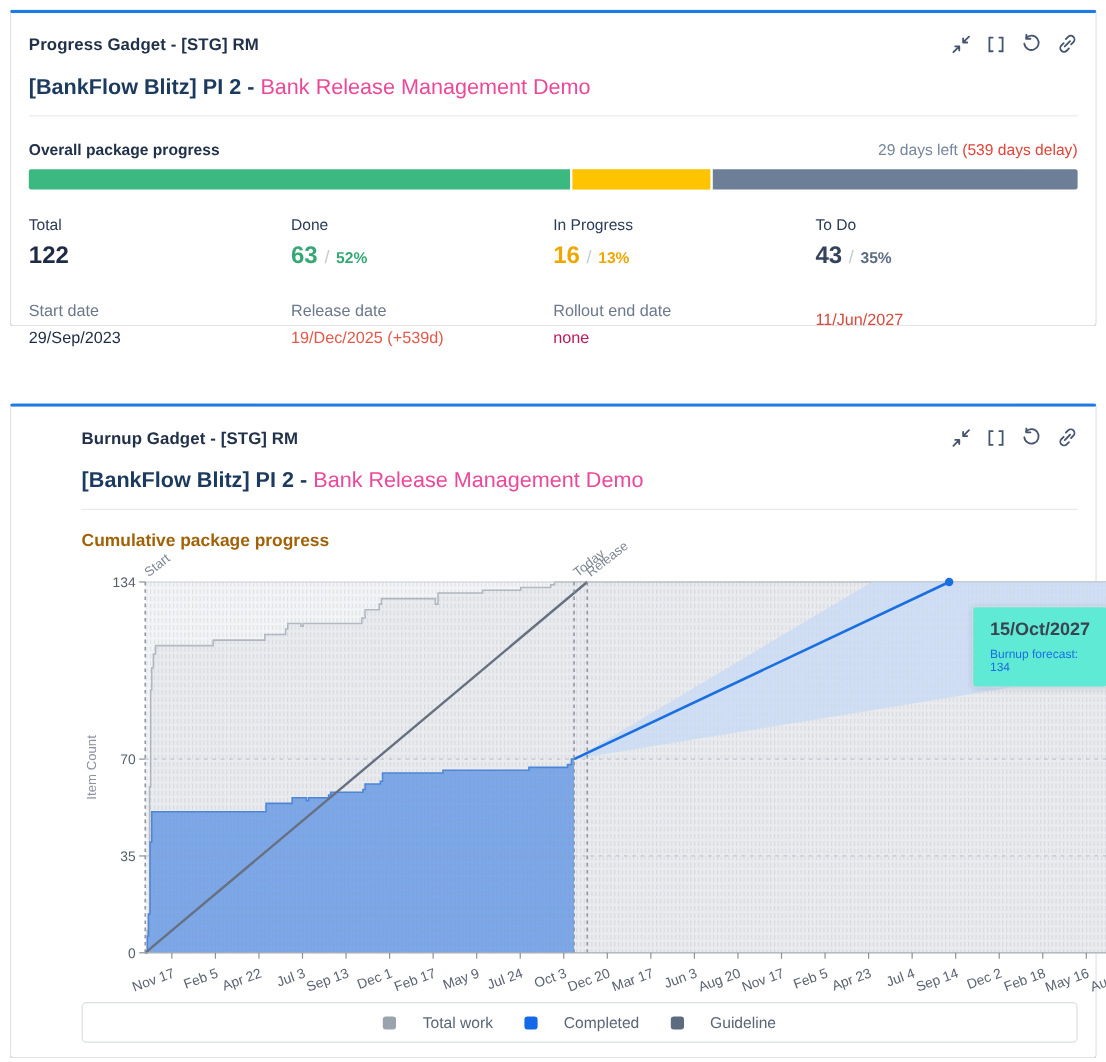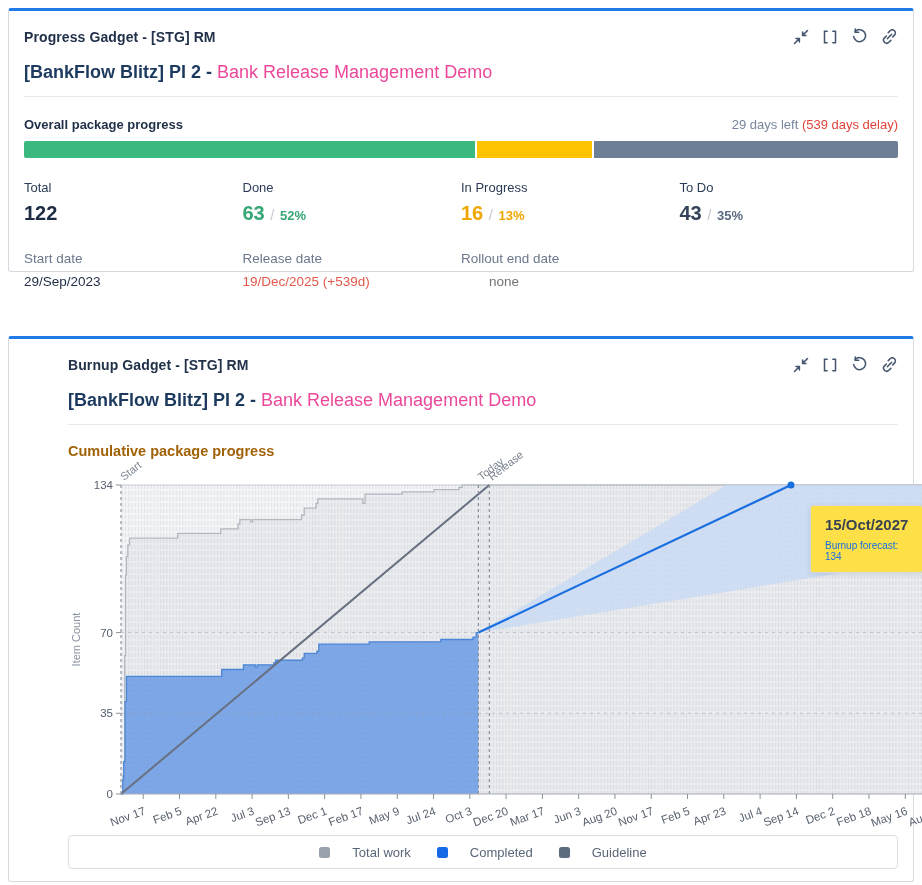--- a/index.html
+++ b/index.html
@@ -37,29 +37,29 @@
   .stat-label { font-size:13px; color:#2c3c57; }
   .stat-value-row { margin-top:7px; font-size:20px; font-weight:bold; }
   .stat-frac { font-size:13px; font-weight:bold; }
   .slash { color:#c4cad3; font-weight:normal; font-size:15px; }
   .c-dark { color:#1d2b45; } .c-green { color:#36a775; } .c-yellow { color:#efa700; }
   .c-slate { color:#34425b; } .c-grayblue { color:#5a6b82; }
 
   .dates-grid { margin-top:26px; }
   .date-label { font-size:13.5px; color:#6b778c; }
   .date-value { margin-top:8px; font-size:13.5px; color:#1d2b45; }
-  .v-red { color:#d6493c; } .v-orange { color:#e2594a; } .v-muted { color:#737373;margin-left:28px; }
+  .v-red { color:#d6493c; } .v-orange { color:#e2594a; } .v-muted { color:#be185d; }
 
   
   .chart-title { margin-top:18px; font-size:14.5px; font-weight:bold; color:#a16207; }
   .chart-wrap { position:relative; margin-top:2px; height:368px; }
   .chart-wrap svg { position:absolute; left:0; top:0; overflow:visible; }
   svg text { font-family:"Liberation Sans", sans-serif; }
 
-  .tooltip { position:absolute; left:742px; top:44px; background:#fde047; border:1px solid #d5d9de;
+  .tooltip { position:absolute; left:742px; top:44px; background:#5eead4; border:1px solid #d5d9de;
              border-radius:3px; box-shadow:0 1px 5px rgba(9,30,66,.13); padding:10px 14px; z-index:5; }
   .tooltip-date { font-size:15px; font-weight:bold; color:#3b4352; }
   .tooltip-line { margin-top:7px; font-size:10px; color:#1a6fe0; }
 
   .legend-box { margin-top:6px; height:34px; border:1px solid #dcdfe4; border-radius:4px;
                 display:flex; align-items:center; justify-content:center; gap:26px; }
   .legend-item { display:flex; align-items:center; gap:22px; font-size:13px; color:#5a6678; }
   .legend-swatch { width:11px; height:11px; border-radius:2.5px; display:inline-block; }
 </style>
 </head>
@@ -132,20 +132,21 @@
       </div>
       <div>
         <div class="date-label">Release date</div>
         <div class="date-value v-orange">19/Dec/2025 (+539d)</div>
       </div>
       <div>
         <div class="date-label">Rollout end date</div>
         <div class="date-value v-muted">none</div>
       </div>
       <div>
+        <div class="date-value v-red">11/Jun/2027</div>
       </div>
     </div>
   </div>
 </div>
 
 <div class="card card-burnup">
   <div class="card-inner">
     <div class="gadget-header">
       <div class="gadget-title">Burnup Gadget - [STG] RM</div>
       <div class="gadget-icons">

